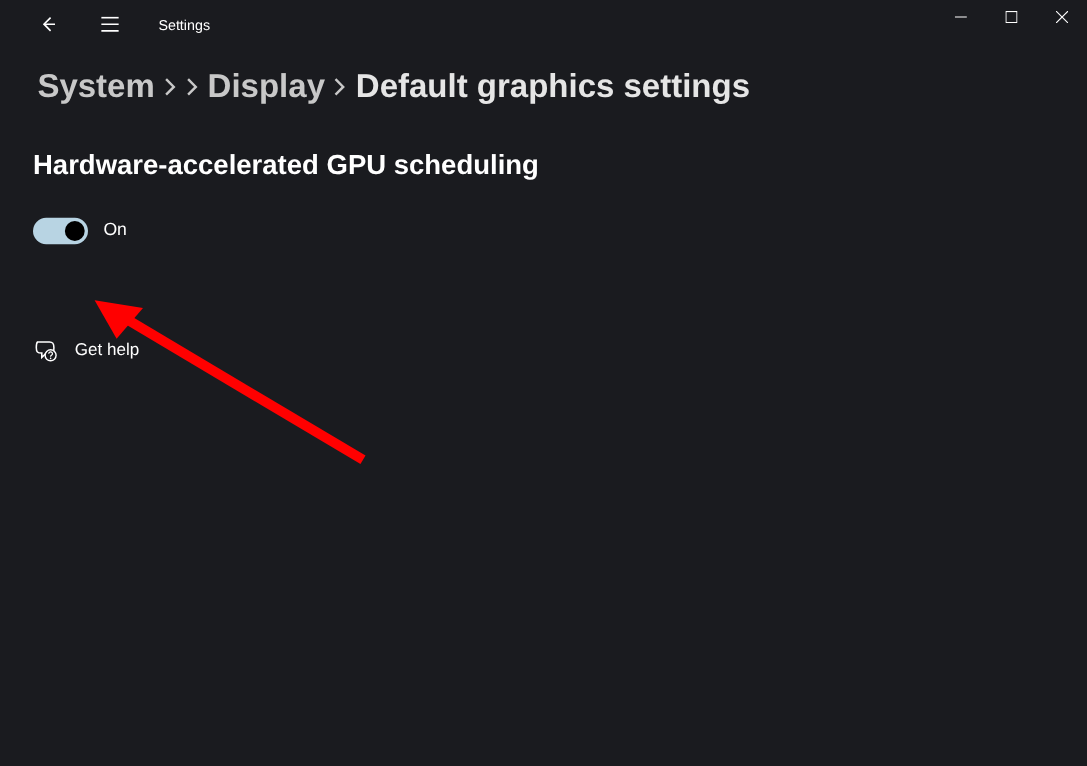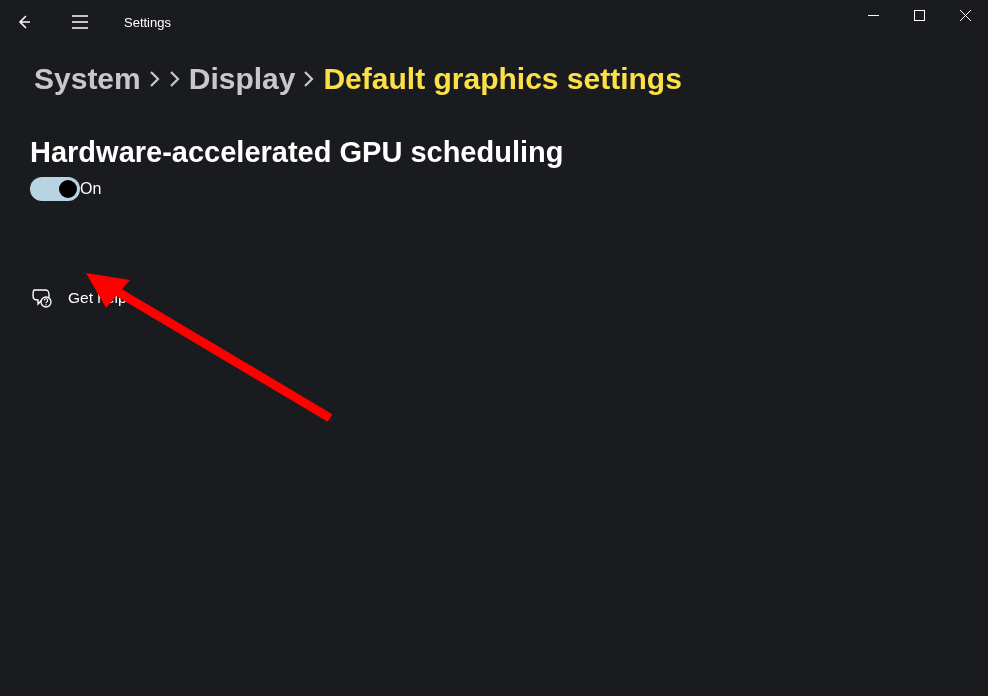--- a/index.html
+++ b/index.html
@@ -13,21 +13,21 @@
       background: #1a1b1f;
       color: #ffffff;
       font-family: "Segoe UI", -apple-system, BlinkMacSystemFont, sans-serif;
       overflow: hidden;
       position: relative;
     }
     .titlebar {
       display: flex;
       align-items: center;
       height: 44px;
-      padding-left: 8px;
+      padding-left: 28px;
       position: relative;
     }
     .back-btn {
       width: 32px;
       height: 32px;
       display: flex;
       align-items: center;
       justify-content: center;
       cursor: pointer;
       border-radius: 4px;
@@ -76,43 +76,44 @@
       text-decoration: none;
       cursor: pointer;
     }
     .breadcrumb-chevron {
       display: flex;
       align-items: center;
     }
     .breadcrumb-current {
       font-size: 30px;
       font-weight: 600;
-      color: #fde047;
+      color: #e5e5e5;
     }
     .content {
       padding: 40px 0 0 30px;
       max-width: 640px;
     }
     .section-heading {
-      font-size: 29px;
+      font-size: 25px;
       font-weight: 600;
       color: #ffffff;
-      margin-bottom: 8px;
+      margin-bottom: 33px;
     }
     .section-description {
       font-size: 15.5px;
       font-weight: 400;
       color: #ffffff;
       line-height: 1.5;
       max-width: 580px;
       margin-bottom: 22px;
     }
     .toggle-row {
       display: flex;
       align-items: center;
+      gap: 14px;
     }
     .toggle {
       width: 50px;
       height: 24px;
       background: #b8d4e3;
       border-radius: 12px;
       position: relative;
       cursor: pointer;
     }
     .toggle-knob {

